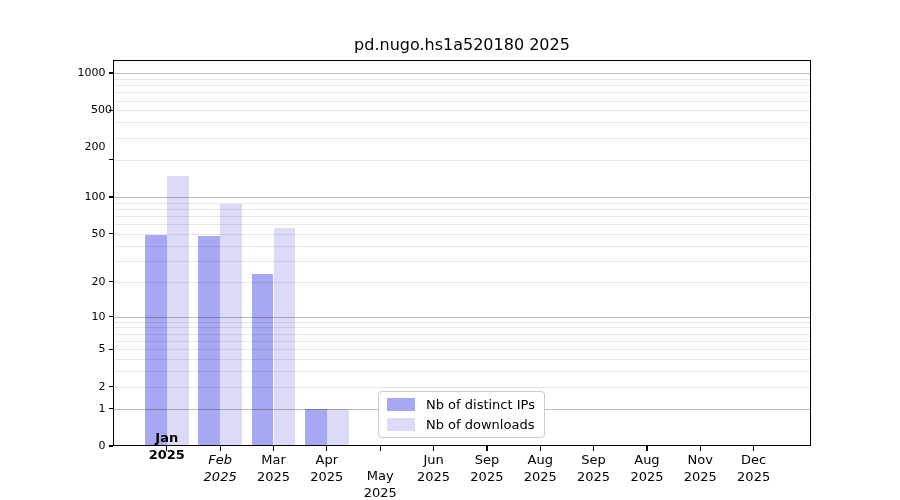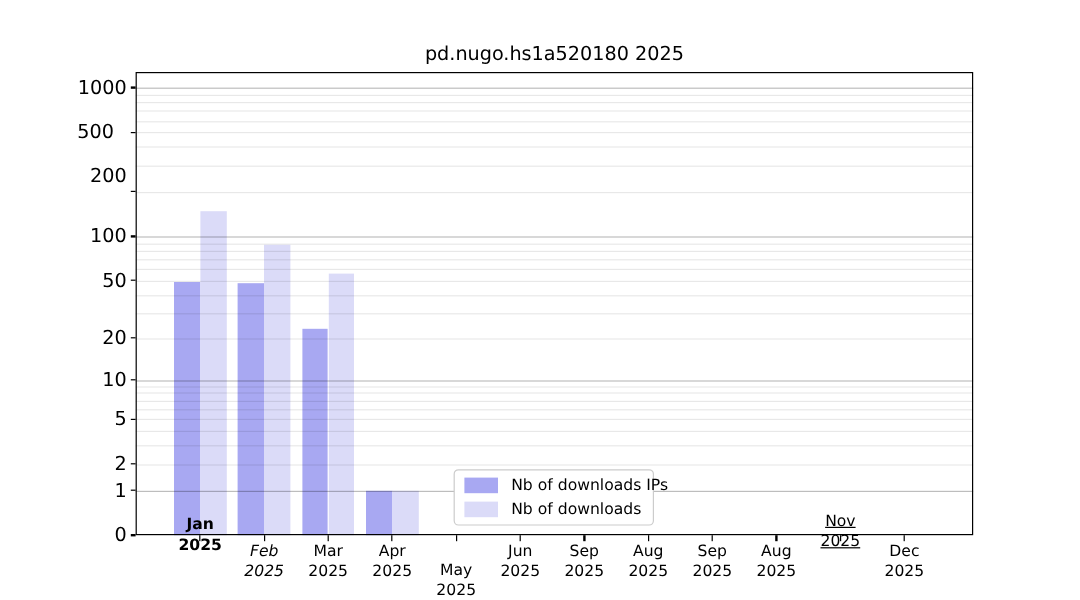--- a/index.html
+++ b/index.html
@@ -29,21 +29,21 @@
     pointer-events: none;
   }
   .bar { position: absolute; z-index: 1; }
   .gridline { position: absolute; height: 1px; z-index: 2; }
   .gridline.major { background: rgba(0,0,0,0.26); }
   .gridline.minor { background: rgba(0,0,0,0.09); }
   .y-tick-mark { position: absolute; background: #000; height: 1.3px; width: 4.5px; z-index: 4; }
   .x-tick-mark { position: absolute; background: #000; width: 1.3px; height: 4.5px; z-index: 4; }
   .y-tick-label {
     position: absolute; width: 56px; text-align: right;
-    font-size: 16px; line-height: 16px; z-index: 4;
+    font-size: 11px; line-height: 16px; z-index: 4;
   }
   .x-tick-label {
     position: absolute; width: 56px; text-align: center;
     font-size: 13px; line-height: 17px; z-index: 4;
   }
   #legend {
     position: absolute;
     left: 378px; top: 391px; width: 167px; height: 47px;
     background: #ffffff;
     border: 1px solid #cccccc;
@@ -118,21 +118,21 @@
       <div class="y-tick-label" style="left: 49.5px; top: 308.56px;">10</div>
       <div class="y-tick-mark" style="left: 108.5px; top: 281.004px;"></div>
       <div class="y-tick-label" style="left: 49.5px; top: 273.654px;">20</div>
       <div class="y-tick-mark" style="left: 108.5px; top: 233.107px;"></div>
       <div class="y-tick-label" style="left: 49.5px; top: 225.757px;">50</div>
       <div class="y-tick-mark" style="left: 108.5px; top: 196.222px;"></div>
       <div class="y-tick-label" style="left: 49.5px; top: 188.872px;">100</div>
       <div class="y-tick-mark" style="left: 108.5px; top: 159.074px;"></div>
       <div class="y-tick-label" style="left: 49.5px; top: 139px;">200</div>
       <div class="y-tick-mark" style="left: 108.5px; top: 109.773px;"></div>
-      <div class="y-tick-label" style="left: 39px; top: 102.423px;">500</div>
+      <div class="y-tick-label" style="left: 56px; top: 102.423px;">500</div>
       <div class="y-tick-mark" style="left: 108.5px; top: 72.4105px;"></div>
       <div class="y-tick-label" style="left: 49.5px; top: 65.0605px;">1000</div>
       <div class="x-tick-mark" style="left: 166.15px; top: 446px;"></div>
       <div class="x-tick-label" style="left: 138.8px; top: 429px; font-weight: bold;">
         <div>Jan</div>
         <div>2025</div>
       </div>
       <div class="x-tick-mark" style="left: 219.5px; top: 446px;"></div>
       <div class="x-tick-label" style="left: 192.15px; top: 451px; font-style: italic;">
         <div>Feb</div>
@@ -172,35 +172,35 @@
       <div class="x-tick-label" style="left: 565.6px; top: 451px;">
         <div>Sep</div>
         <div>2025</div>
       </div>
       <div class="x-tick-mark" style="left: 646.3px; top: 446px;"></div>
       <div class="x-tick-label" style="left: 618.95px; top: 451px;">
         <div>Aug</div>
         <div>2025</div>
       </div>
       <div class="x-tick-mark" style="left: 699.65px; top: 446px;"></div>
-      <div class="x-tick-label" style="left: 672.3px; top: 426px; text-decoration: underline;">
+      <div class="x-tick-label" style="left: 672.3px; top: 451px;">
         <div>Nov</div>
         <div>2025</div>
       </div>
       <div class="x-tick-mark" style="left: 753px; top: 446px;"></div>
       <div class="x-tick-label" style="left: 725.65px; top: 451px;">
         <div>Dec</div>
         <div>2025</div>
       </div>
     </div>
 
   <div id="legend">
     <div class="legend-row">
       <span class="legend-swatch" style="background: rgb(168, 168, 242);"></span>
-      <span class="legend-label">Nb of downloads IPs</span>
+      <span class="legend-label">Nb of distinct IPs</span>
     </div>
     <div class="legend-row">
       <span class="legend-swatch" style="background: rgb(219, 219, 248);"></span>
       <span class="legend-label">Nb of downloads</span>
     </div>
   </div>
 
 </div>
 
 </body></html>

